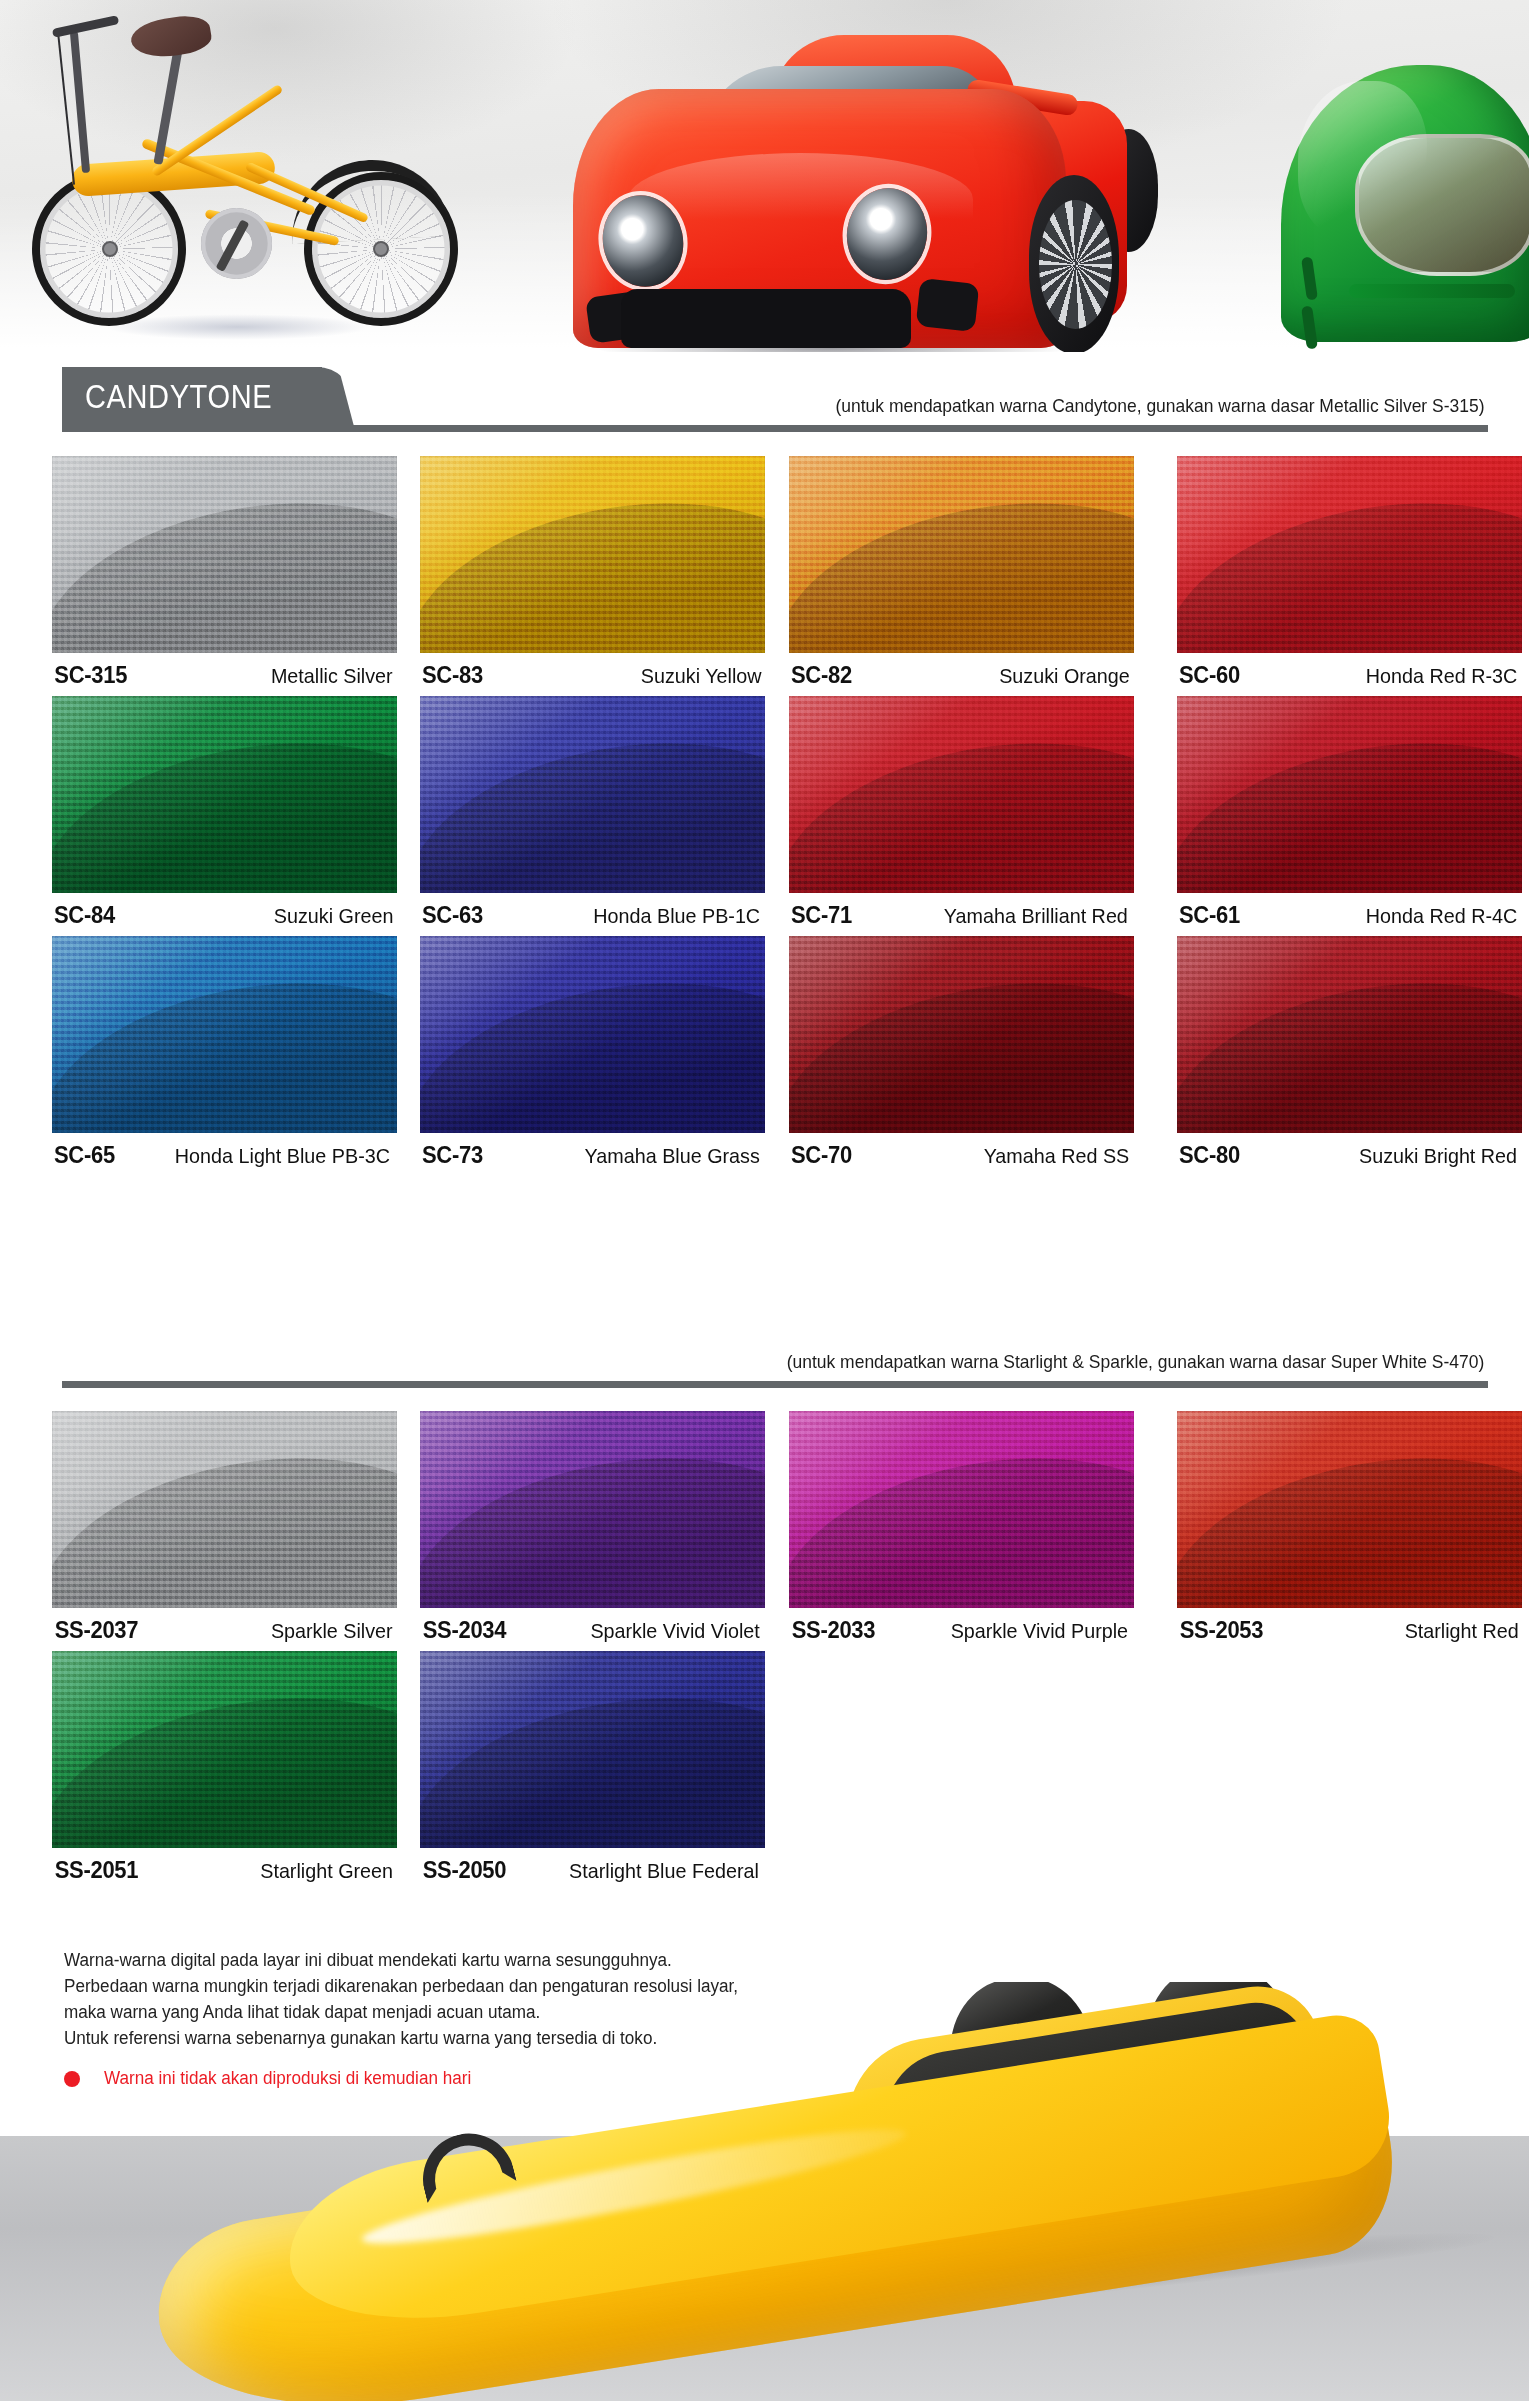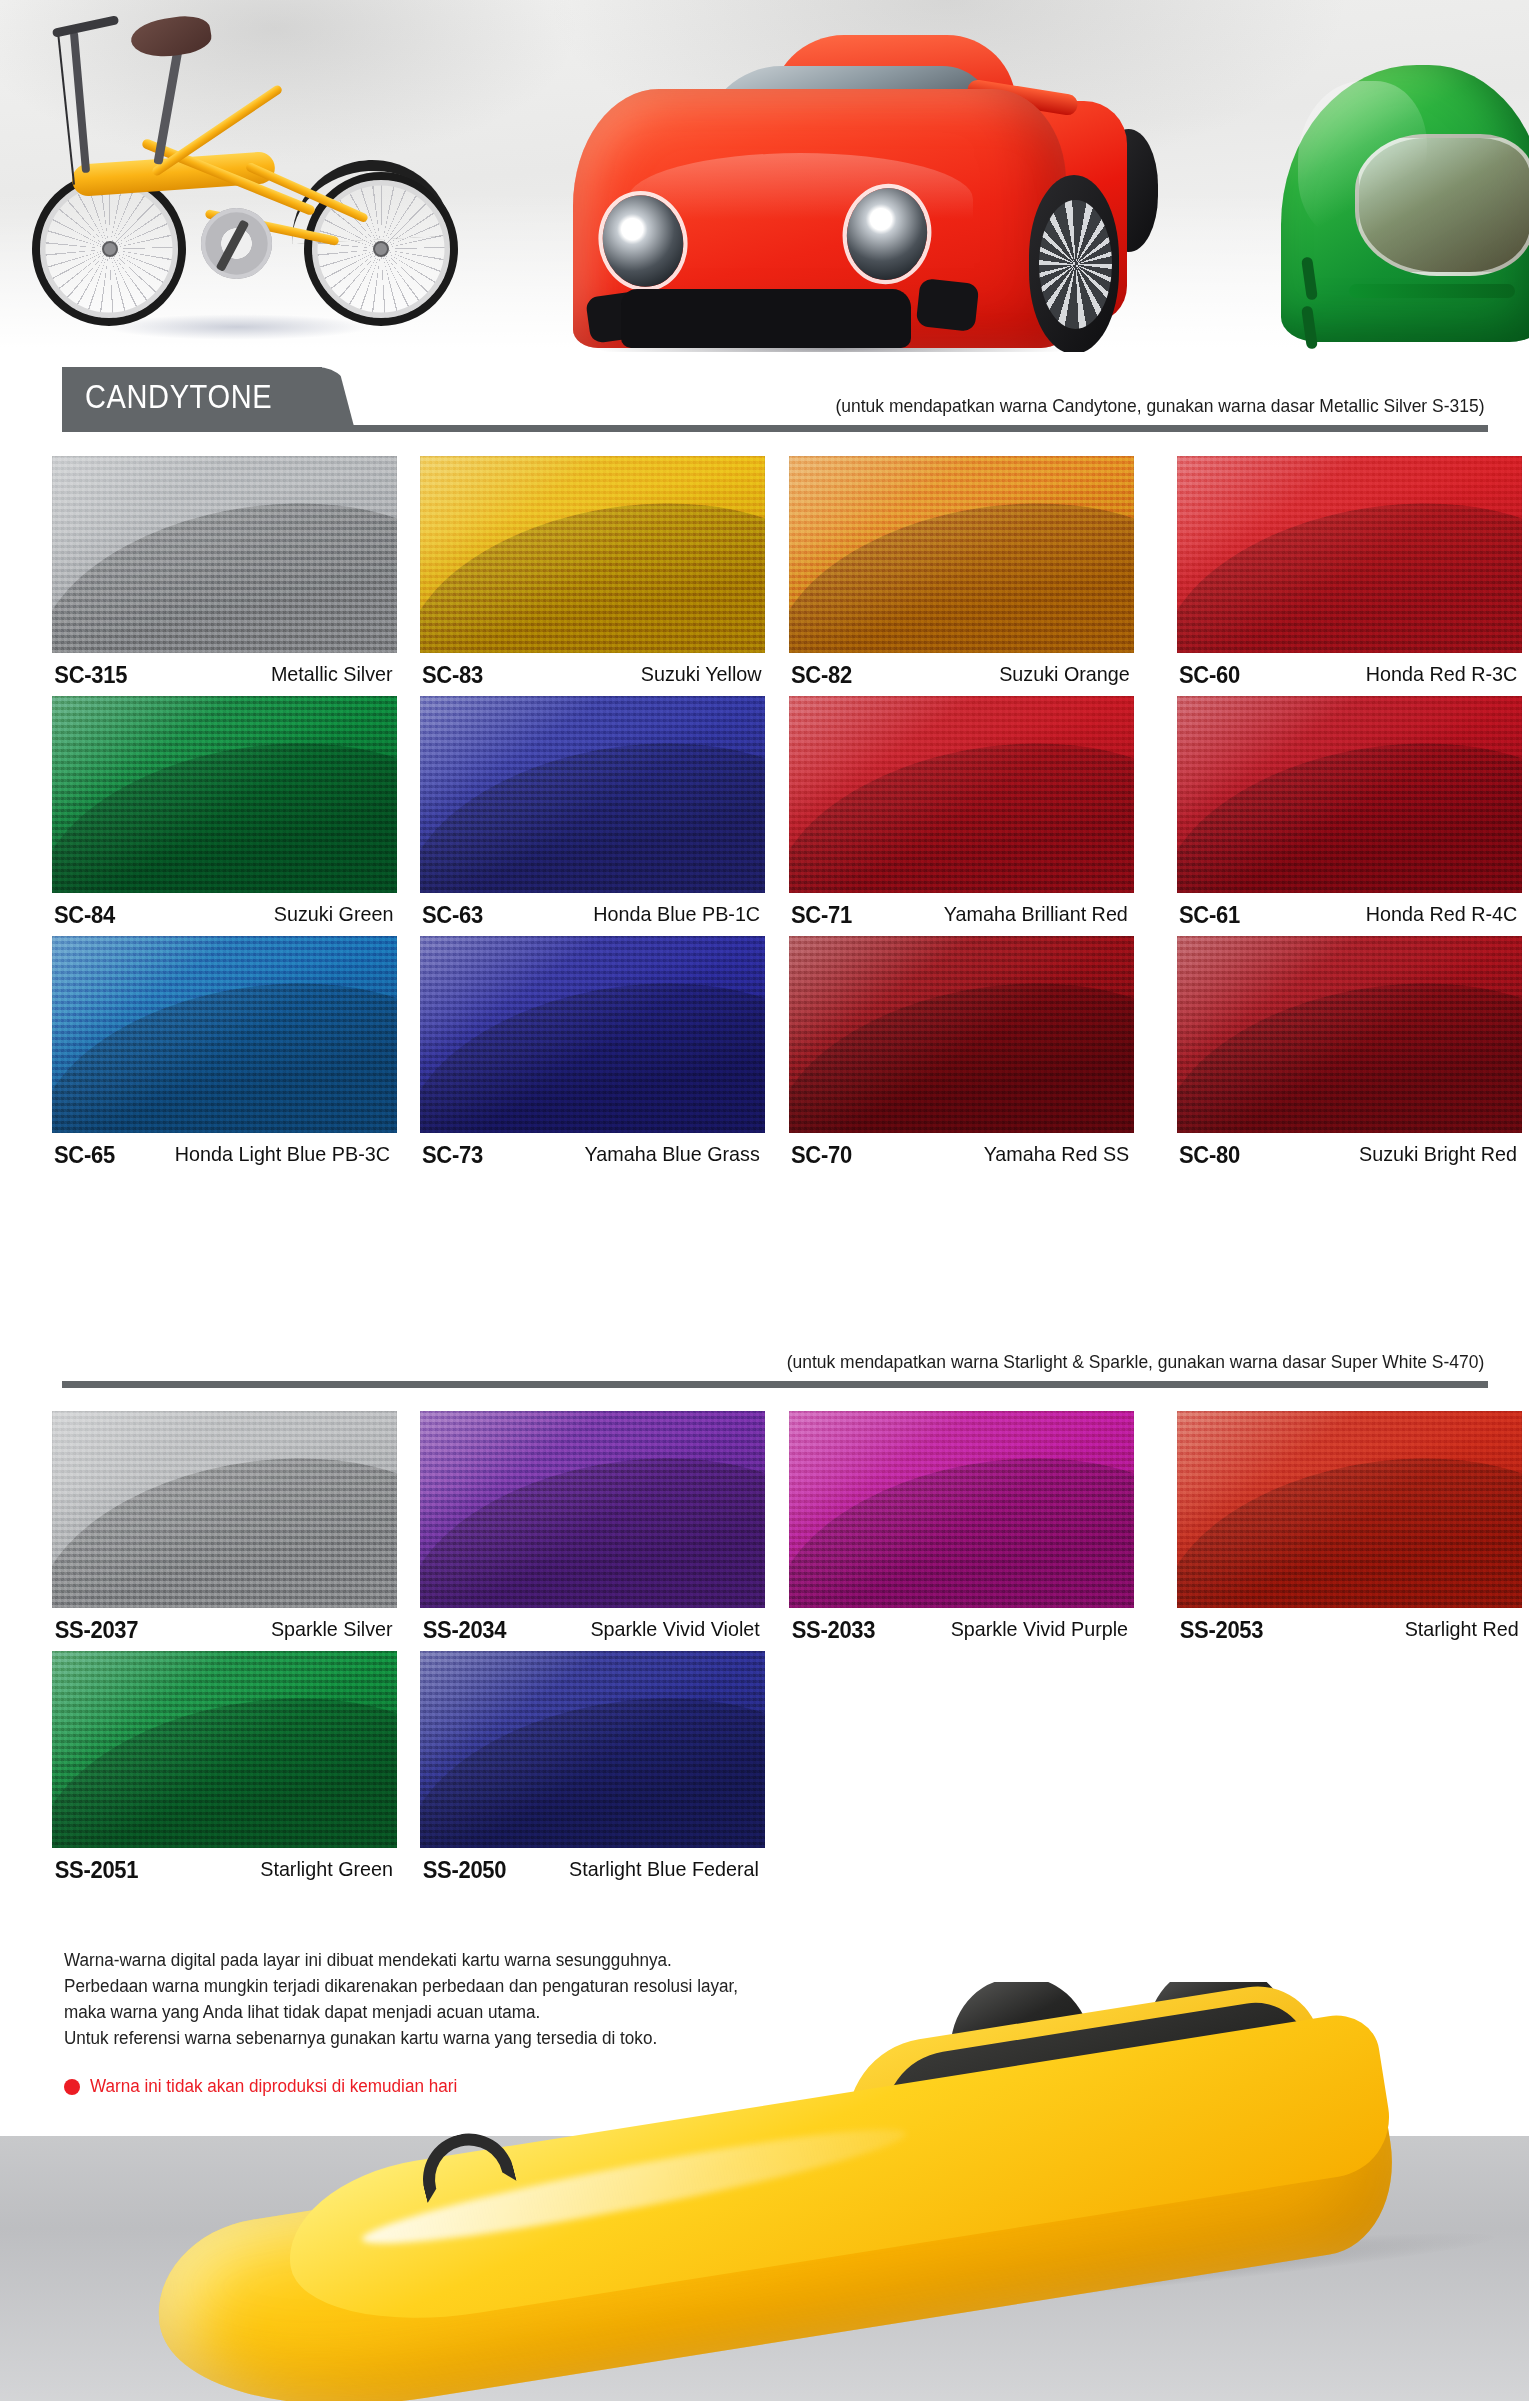--- a/index.html
+++ b/index.html
@@ -246,21 +246,21 @@
   .chip .edge {
     position:absolute; inset:0;
     box-shadow: inset 0 0 0 0.6px rgba(0,0,0,0.10);
   }
 
   .chip-labels {
     position: absolute;
     left: 0; top: 206px;
     width: 345px;
     display: flex;
-    align-items: flex-start;
+    align-items: center;
     justify-content: space-between;
     white-space: nowrap;
   }
   .chip-code {
     font-size: 23.4px;
     font-weight: 700;
     color: #111111;
     letter-spacing: -0.3px;
     transform: scaleX(0.94);
     transform-origin: left baseline;
@@ -282,22 +282,22 @@
     z-index: 6;
   }
   .disclaimer p {
     font-size: 18px;
     line-height: 26px;
     color: #222222;
     transform: scaleX(0.95);
     transform-origin: left top;
   }
   .legend {
-    margin-top: 25px;
-    display: flex; align-items: center; gap: 10px;
+    margin-top: 17px;
+    display: flex; align-items: center; gap: 24px;
   }
   .legend-dot {
     width: 16px; height: 16px; border-radius: 50%;
     background: #ec1c24; flex: 0 0 auto;
   }
   .legend-text {
     font-size: 18px; color: #ec1c24;
     transform: scaleX(0.95); transform-origin: left center;
   }
 

